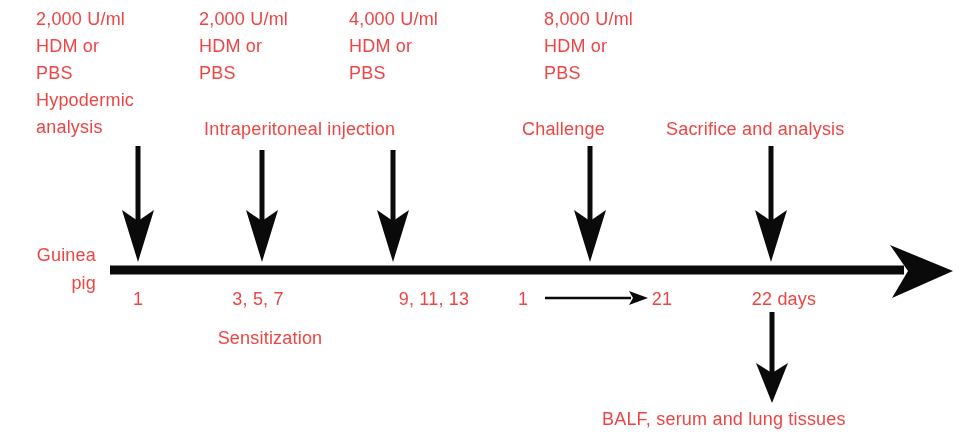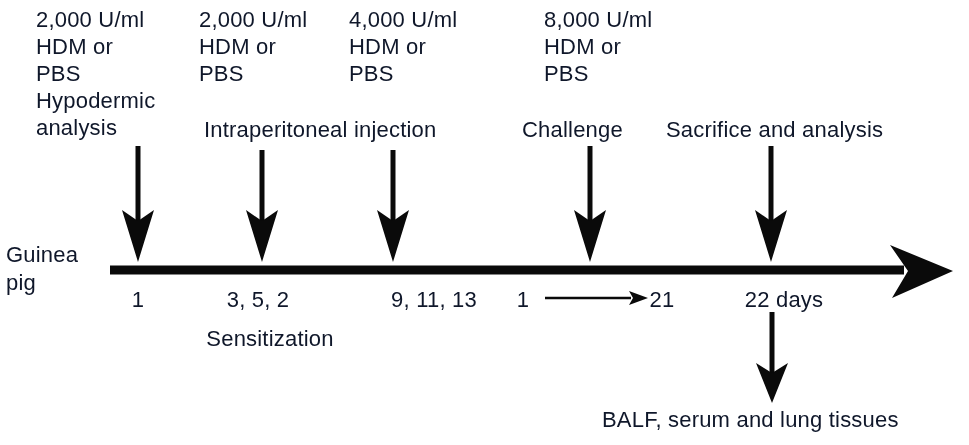--- a/index.html
+++ b/index.html
@@ -7,28 +7,28 @@
     position: relative;
     width: 969px;
     height: 445px;
     background: #ffffff;
     font-family: "Liberation Sans", sans-serif;
     color: #111111;
     overflow: hidden;
   }
   .txt {
     position: absolute;
-    font-size: 22px;
+    font-size: 18px;
     line-height: 27px;
     white-space: nowrap;
-    color: #0f172a;
+    color: #ef4444;
     letter-spacing: 0.2px;
   }
   .center { transform: translateX(-50%); }
-  .right { }
+  .right { text-align: right; }
   svg.layer { position: absolute; left: 0; top: 0; }
   .ink-stroke { stroke: #0a0a0a; }
   .ink-fill { fill: #0a0a0a; }
 </style>
 </head>
 <body>
 
 <div class="figure">
 
   <svg class="layer" width="969" height="445" viewBox="0 0 969 445">
@@ -97,21 +97,21 @@
   <div class="txt" style="left:204px; top:116px;">Intraperitoneal injection</div>
   <div class="txt" style="left:522px; top:116px;">Challenge</div>
   <div class="txt" style="left:666px; top:116px;">Sacrifice and analysis</div>
 
   <div class="txt right" style="left:6px; top:241px; width:90px; line-height:28px;">
     <div>Guinea</div>
     <div>pig</div>
   </div>
 
   <div class="txt center" style="left:138px; top:286px;">1</div>
-  <div class="txt center" style="left:258px; top:286px;">3, 5, 2</div>
+  <div class="txt center" style="left:258px; top:286px;">3, 5, 7</div>
   <div class="txt center" style="left:396px; top:286px;margin-left:38px;">9, 11, 13</div>
   <div class="txt center" style="left:523px; top:286px;">1</div>
   <div class="txt center" style="left:662px; top:286px;">21</div>
   <div class="txt center" style="left:784px; top:286px;">22 days</div>
 
   <div class="txt center" style="left:270px; top:325px;">Sensitization</div>
 
   <div class="txt" style="left:602px; top:406px;text-align:right;">BALF, serum and lung tissues</div>
 
 </div>

